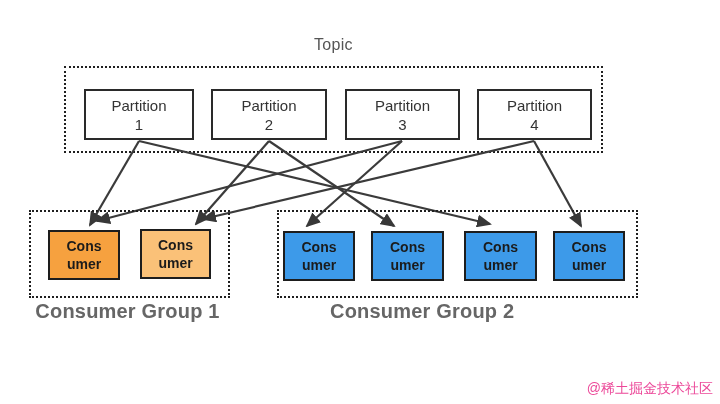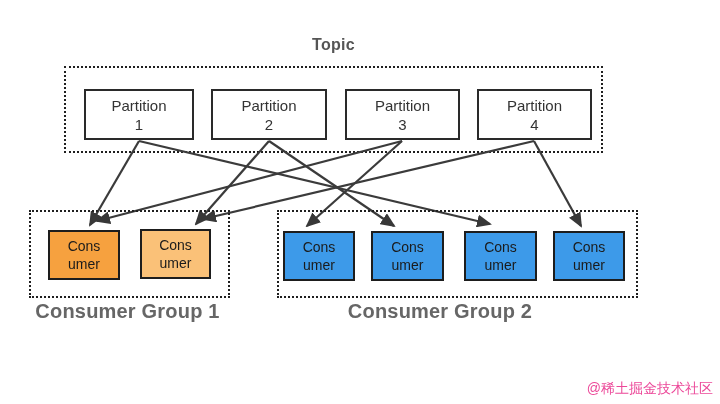--- a/index.html
+++ b/index.html
@@ -2,55 +2,55 @@
 <html><head>
 <meta charset="utf-8">
 <style>
   html,body{margin:0;padding:0;background:#ffffff;}
   .canvas{
     position:relative;width:720px;height:404px;background:#ffffff;overflow:hidden;
     font-family:"Liberation Sans","DejaVu Sans",sans-serif;
   }
   .topic-label{
     position:absolute;left:64px;top:36px;width:539px;text-align:center;
-    font-size:16px;font-weight:700;color:#555;letter-spacing:.3px;
+    font-size:16px;font-weight:400;color:#555;letter-spacing:.3px;
   }
   .topic-box{
     position:absolute;left:64px;top:66px;width:535px;height:83px;
     border:2px dotted #1f1f1f;
   }
   .pbox{
     position:absolute;top:89px;height:47px;background:#fff;
     border:2px solid #2a2a2a;display:flex;flex-direction:column;
     align-items:center;justify-content:center;
     font-size:15px;color:#333;line-height:19px;text-align:center;
   }
   .p1{left:84px;width:106px;} .p2{left:211px;width:112px;}
   .p3{left:345px;width:111px;} .p4{left:477px;width:111px;}
   .group-box{
     position:absolute;top:210px;height:84px;border:2px dotted #1f1f1f;
   }
   .g1{left:29px;width:197px;} .g2{left:277px;width:357px;}
   .cbox{
     position:absolute;height:46px;border:2px solid #1d1d1d;
     display:flex;flex-direction:column;align-items:center;justify-content:center;
-    font-size:14px;color:#1b1b1b;line-height:18px;text-align:right;
+    font-size:14px;color:#1b1b1b;line-height:18px;text-align:right;font-weight:bold;
   }
   .g1c1{left:48px;top:230px;width:68px;}
   .g1c2{left:140px;top:229px;width:67px;}
   .g2c1{left:283px;top:231px;width:68px;}
   .g2c2{left:371px;top:231px;width:69px;}
   .g2c3{left:464px;top:231px;width:69px;}
   .g2c4{left:553px;top:231px;width:68px;}
   .group-label{
     position:absolute;top:300px;font-size:20px;font-weight:600;color:#666;
     letter-spacing:.2px;white-space:nowrap;
   }
   .gl1{left:29px;width:197px;text-align:center;}
-  .gl2{left:320px;width:240px;text-align:center;}
+  .gl2{left:330px;width:240px;text-align:left;}
   .watermark{
     position:absolute;top:380px;right:7px;font-size:14px;color:#ec4899;
     white-space:nowrap;
   }
   .arrows{position:absolute;left:0;top:0;width:720px;height:404px;pointer-events:none;}
   .arrows line{stroke:#3b3b3b;stroke-width:2.2;}
 </style>
 </head>
 <body>
 

